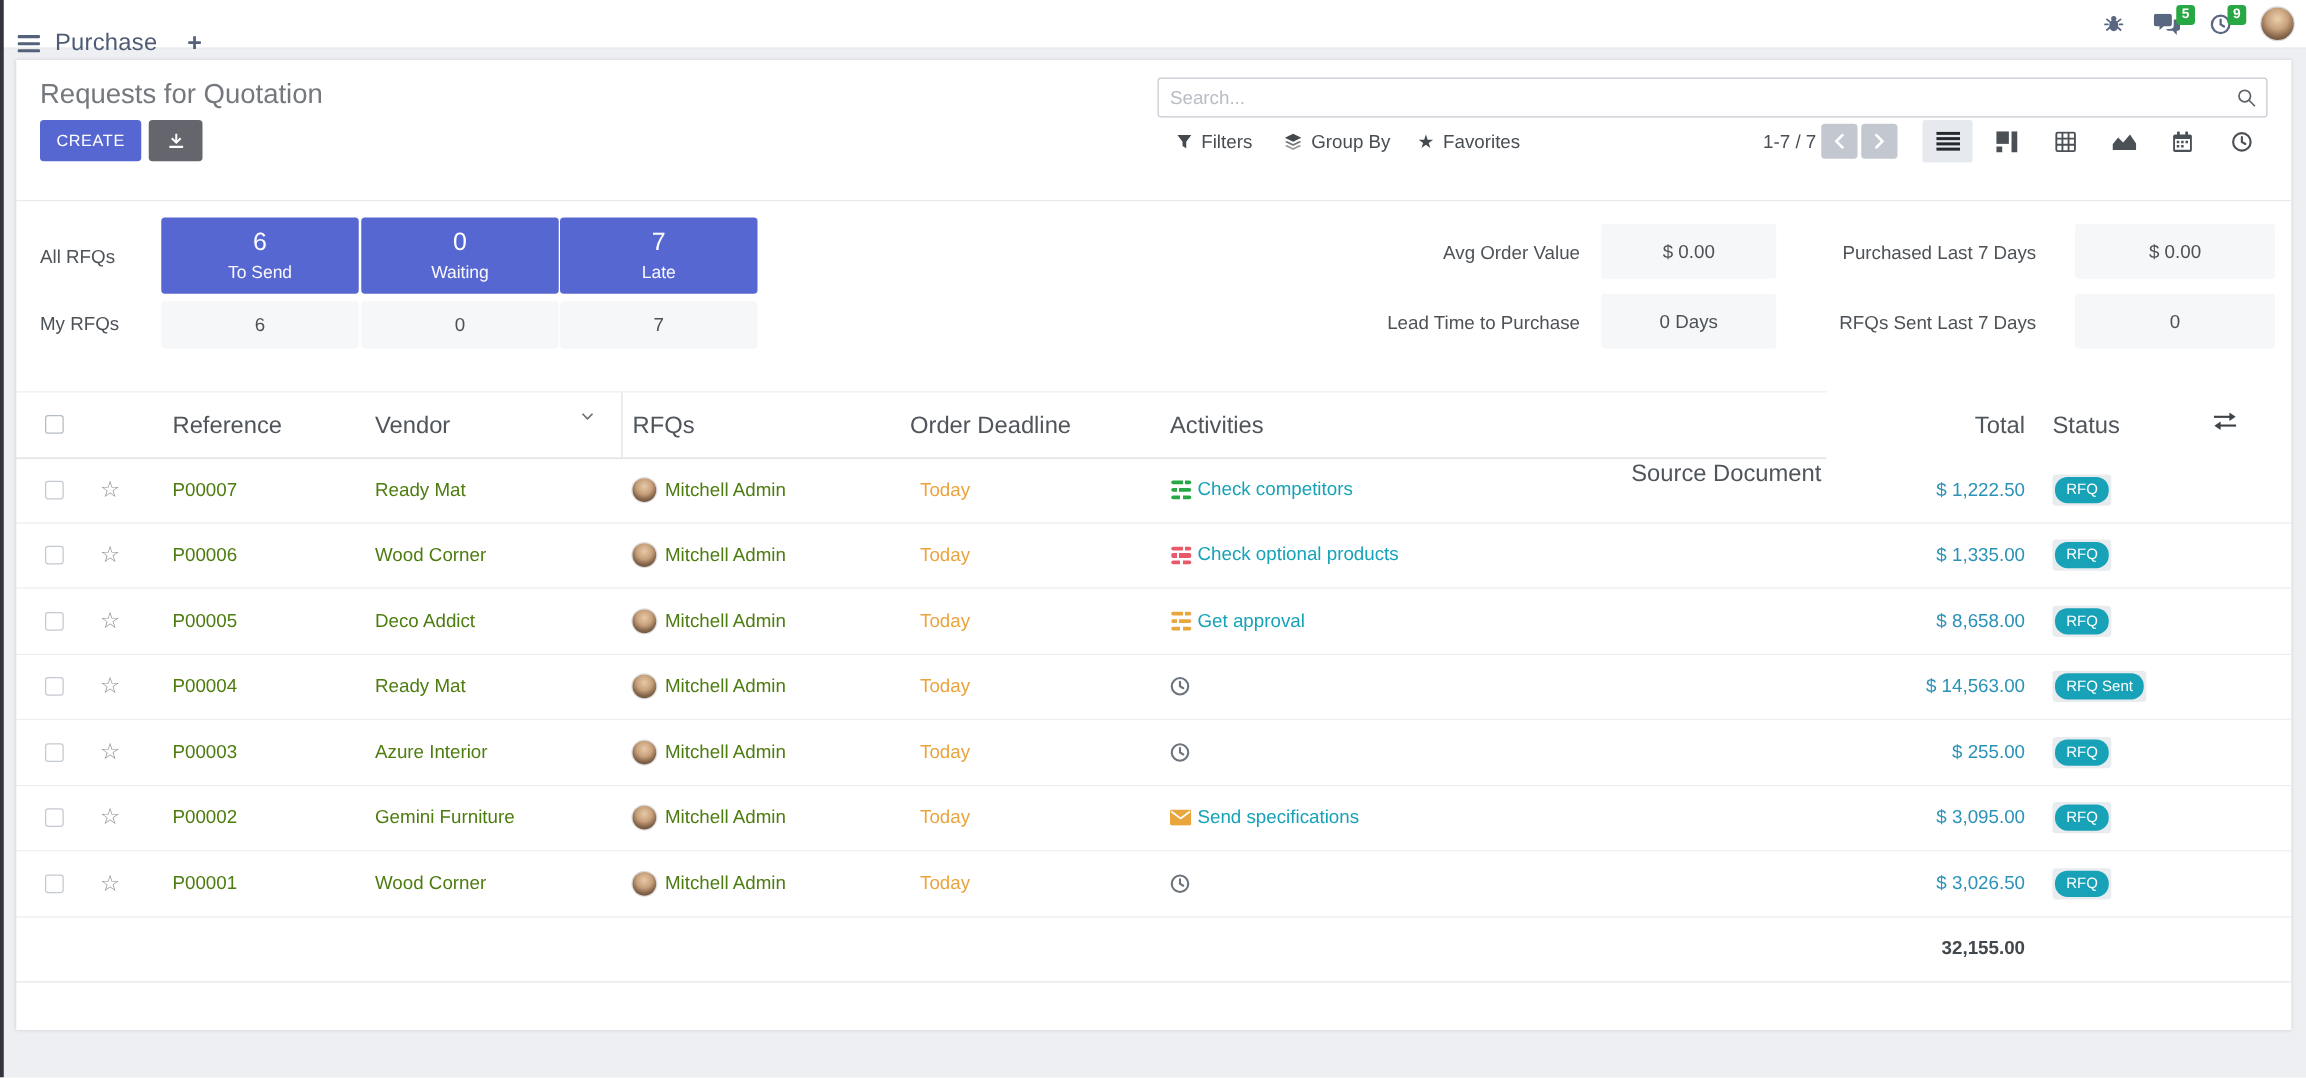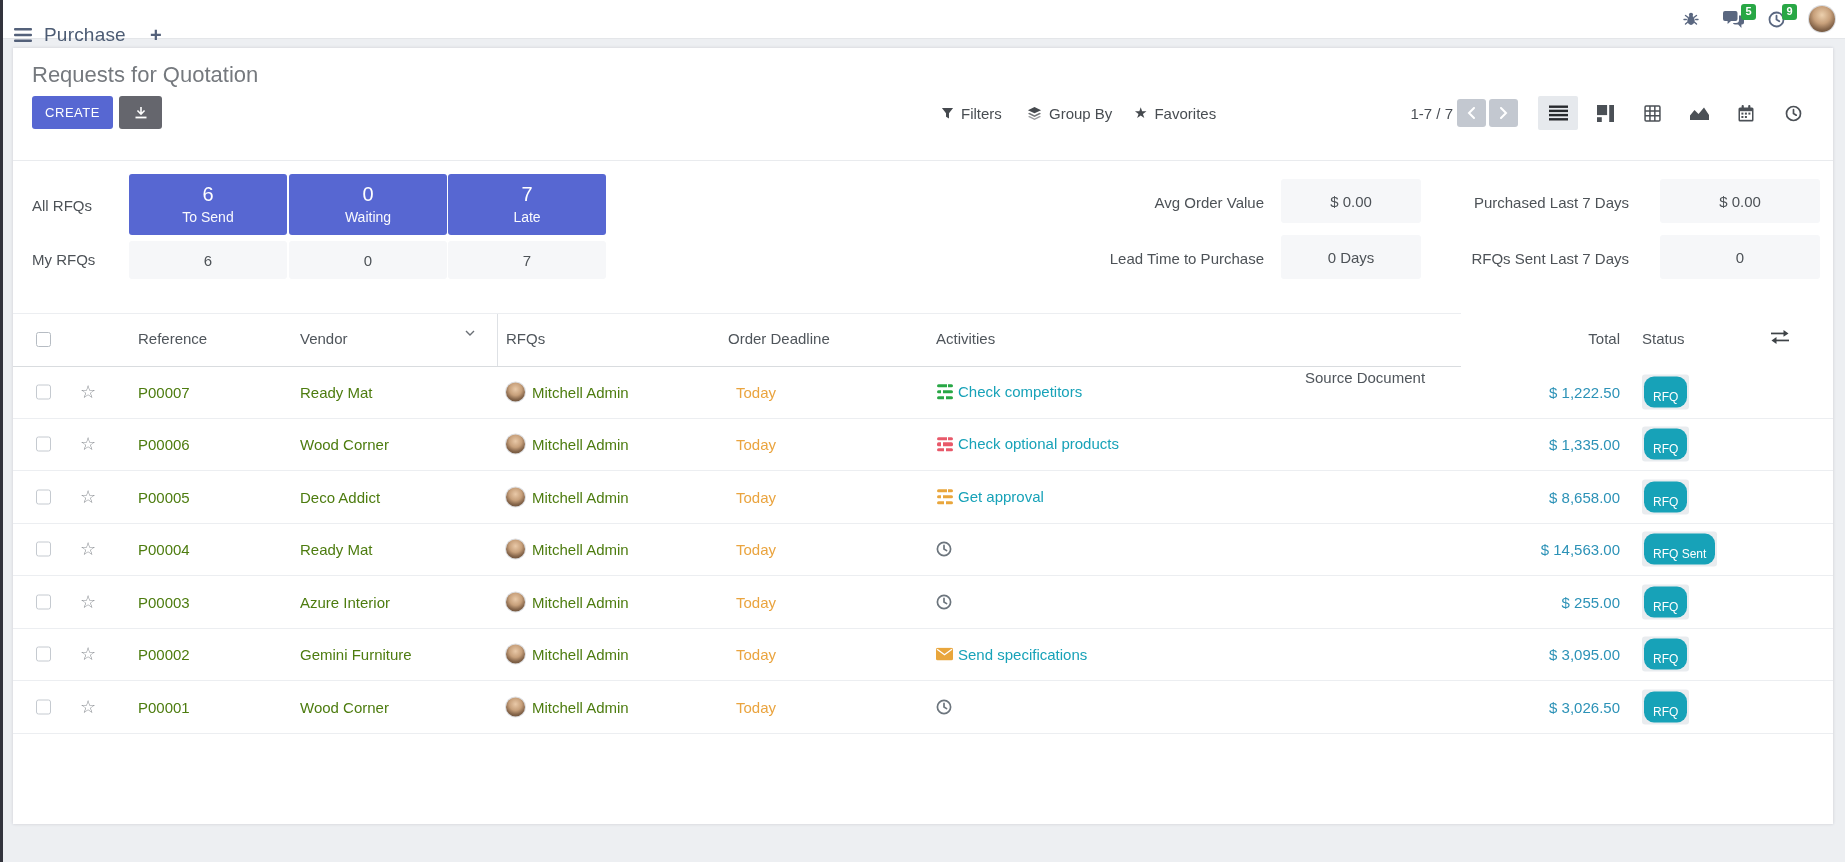--- a/index.html
+++ b/index.html
@@ -79,21 +79,21 @@
   #kpi-l3{left:1380px;top:202px;width:236px;}
   .kpi-box{background:#f6f7f9;border-radius:3px;display:flex;align-items:center;justify-content:center;
     font-size:15px;color:#4d5257;}
   #kpi-v0{left:1268px;top:131px;width:140px;height:44px;}
   #kpi-v1{left:1268px;top:187px;width:140px;height:44px;}
   #kpi-v2{left:1647px;top:131px;width:160px;height:44px;}
   #kpi-v3{left:1647px;top:187px;width:160px;height:44px;}
 
   
   #thead{left:0;top:265px;width:1448px;height:52px;border-top:1px solid #eceef1;border-bottom:1px solid #d9dcdf;
-    font-size:15px;color:#4f555b;}
+    font-size:19px;color:#4f555b;}
   #thead .hc{position:absolute;top:16px;}
   #h-ref{left:125px;}  #h-vendor{left:287px;}  #h-caret{left:452px;top:21px;color:#6a6f75;}
   #h-divider{left:484px;top:0;bottom:0;width:1px;background:#dee1e5;}
   #h-buyer{left:493px;} #h-deadline{left:715px;} #h-activities{left:923px;}
   #h-source{left:1292px;margin-top:39px;} #h-total{left:1400px;width:207px;text-align:right;} #h-status{left:1629px;}
   #h-settings{left:1758px;top:17px;color:#3e4347;cursor:pointer;}
 
   .cb{display:inline-block;width:13px;height:13px;border:1.4px solid #b6bcc3;border-radius:2.5px;background:#fff;cursor:pointer;}
   #thead .cb{position:absolute;left:23px;top:18px;}
 
@@ -115,21 +115,21 @@
   .act-ic{display:inline-flex;align-items:center;}
   .act-tasks{width:17px;flex-direction:column;}
   .act-tasks i{display:block;width:16px;height:3.2px;margin:1.3px 0;border-radius:1.6px;background:currentColor;}
   .act-tasks i:nth-child(1){background:linear-gradient(90deg,currentColor 0 60%,#fff 60% 71%,currentColor 71%);}
   .act-tasks i:nth-child(2){background:linear-gradient(90deg,currentColor 0 28%,#fff 28% 39%,currentColor 39%);}
   .act-tasks i:nth-child(3){background:linear-gradient(90deg,currentColor 0 46%,#fff 46% 57%,currentColor 57%);}
   .cell-total{left:1400px;width:207px;text-align:right;color:#2c92b7;}
   .cell-status{left:1629px;}
   .badge-wrap{display:inline-block;background:#e9ecef;border-radius:3px;padding:2px 2px;}
   .pill{display:inline-block;background:#17a2b8;color:#fff;font-size:12px;line-height:1;
-    padding:14px 9px 5px;border-radius:10px;}
+    padding:4px 9px 5px;border-radius:10px;}
 
   #tfoot{position:relative;height:51.5px;border-bottom:1px solid #e3e6e9;}
   #footer-total{position:absolute;top:50%;transform:translateY(-50%);left:1400px;width:207px;
     text-align:right;font-size:15px;font-weight:700;color:#43484d;}
 
   svg{display:block;}
 </style>
 </head>
 <body>
 
@@ -185,20 +185,29 @@
     <span>
       <svg width="14" height="14" viewBox="0 0 14 14">
           <g fill="#fff">
             <path d="M6.2 1h1.6v5.2L10 4l1.1 1.1L7 9.2 2.9 5.1 4 4l2.2 2.2z"></path>
             <rect x="1.5" y="10.6" width="11" height="1.8"></rect>
           </g>
         </svg>
     </span>
   </button>
 
+  <div id="search-wrap" class="abs">
+    <input id="search-input" placeholder="Search..." style="">
+    <span id="search-icon">
+      <svg width="16" height="16" viewBox="0 0 16 16">
+          <circle cx="6.8" cy="6.8" r="4.6" fill="none" stroke="currentColor" stroke-width="1.4"></circle>
+          <path d="m10.4 10.4 4.2 4.2" stroke="currentColor" stroke-width="1.4" stroke-linecap="round"></path>
+        </svg>
+    </span>
+  </div>
 
   <div id="filters-btn" class="fbtn abs">
     <span>
       <svg width="13" height="13" viewBox="0 0 14 14">
           <path fill="#45494e" d="M1 1h12L8.6 6.8v5.7l-3.2-2V6.8z"></path>
         </svg>
     </span>
     <span>Filters</span>
   </div>
   <div id="groupby-btn" class="fbtn abs">
@@ -521,15 +530,18 @@
             </svg>
       </span>
 
       <a class="act-label"></a>
     </span>
     <span class="cell cell-total">$ 3,026.50</span>
     <span class="cell cell-status">
       <span class="badge-wrap"><span class="pill">RFQ</span></span>
     </span>
   </div>
+      <div id="tfoot">
+        <span id="footer-total">32,155.00</span>
+      </div>
     </div>
 
 </div>
 
 </body></html>

